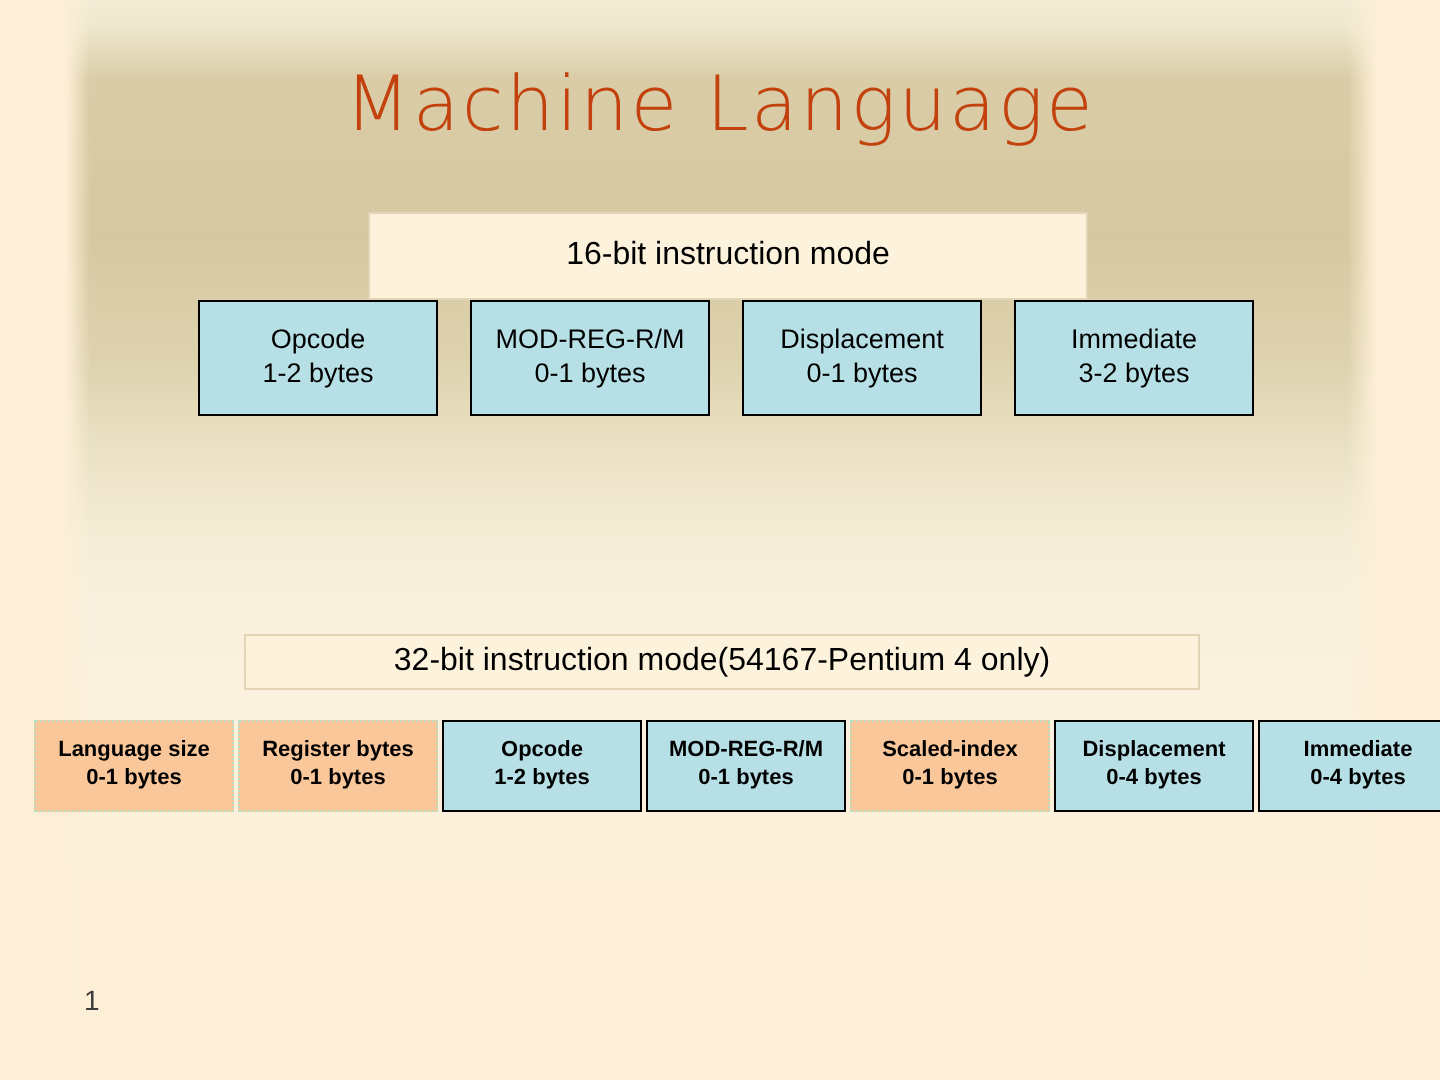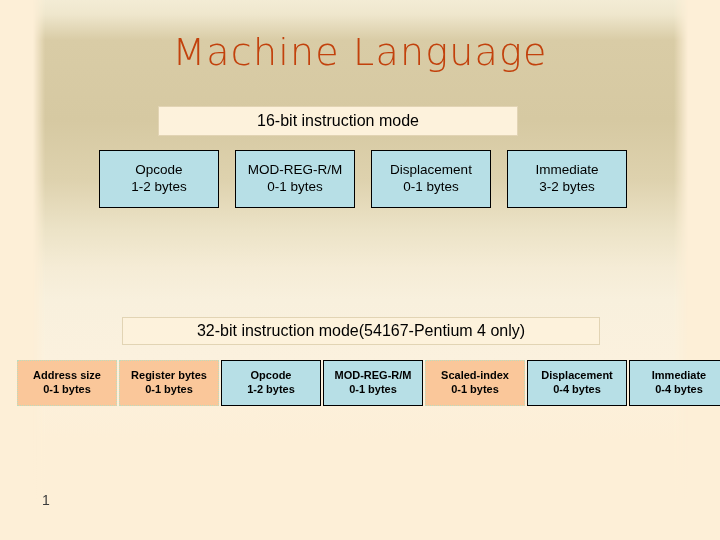--- a/index.html
+++ b/index.html
@@ -72,24 +72,24 @@
     font-size: 16px;
     font-weight: 400;
     display: flex;
     align-items: center;
     justify-content: center;
     text-align: center;
     box-sizing: border-box;
     white-space: nowrap;
   }
   #banner16 {
-    left: 158px;
+    left: 184px;
     top: 106px;
     width: 360px;
-    height: 30px;
+    height: 44px;
   }
   #banner32 {
     left: 122px;
     top: 317px;
     width: 478px;
     height: 28px;
   }
 
   .row {
     position: absolute;
@@ -179,21 +179,21 @@
       <div class="cell blue">
         <div>Immediate</div>
         <div>3-2 bytes</div>
       </div>
     </div>
 
   <div class="banner" id="banner32">32-bit instruction mode(54167-Pentium 4 only)</div>
 
   <div class="row" id="row32">
       <div class="cell peach">
-        <div>Address size</div>
+        <div>Language size</div>
         <div>0-1 bytes</div>
       </div>
       <div class="cell peach">
         <div>Register bytes</div>
         <div>0-1 bytes</div>
       </div>
       <div class="cell blue">
         <div>Opcode</div>
         <div>1-2 bytes</div>
       </div>

